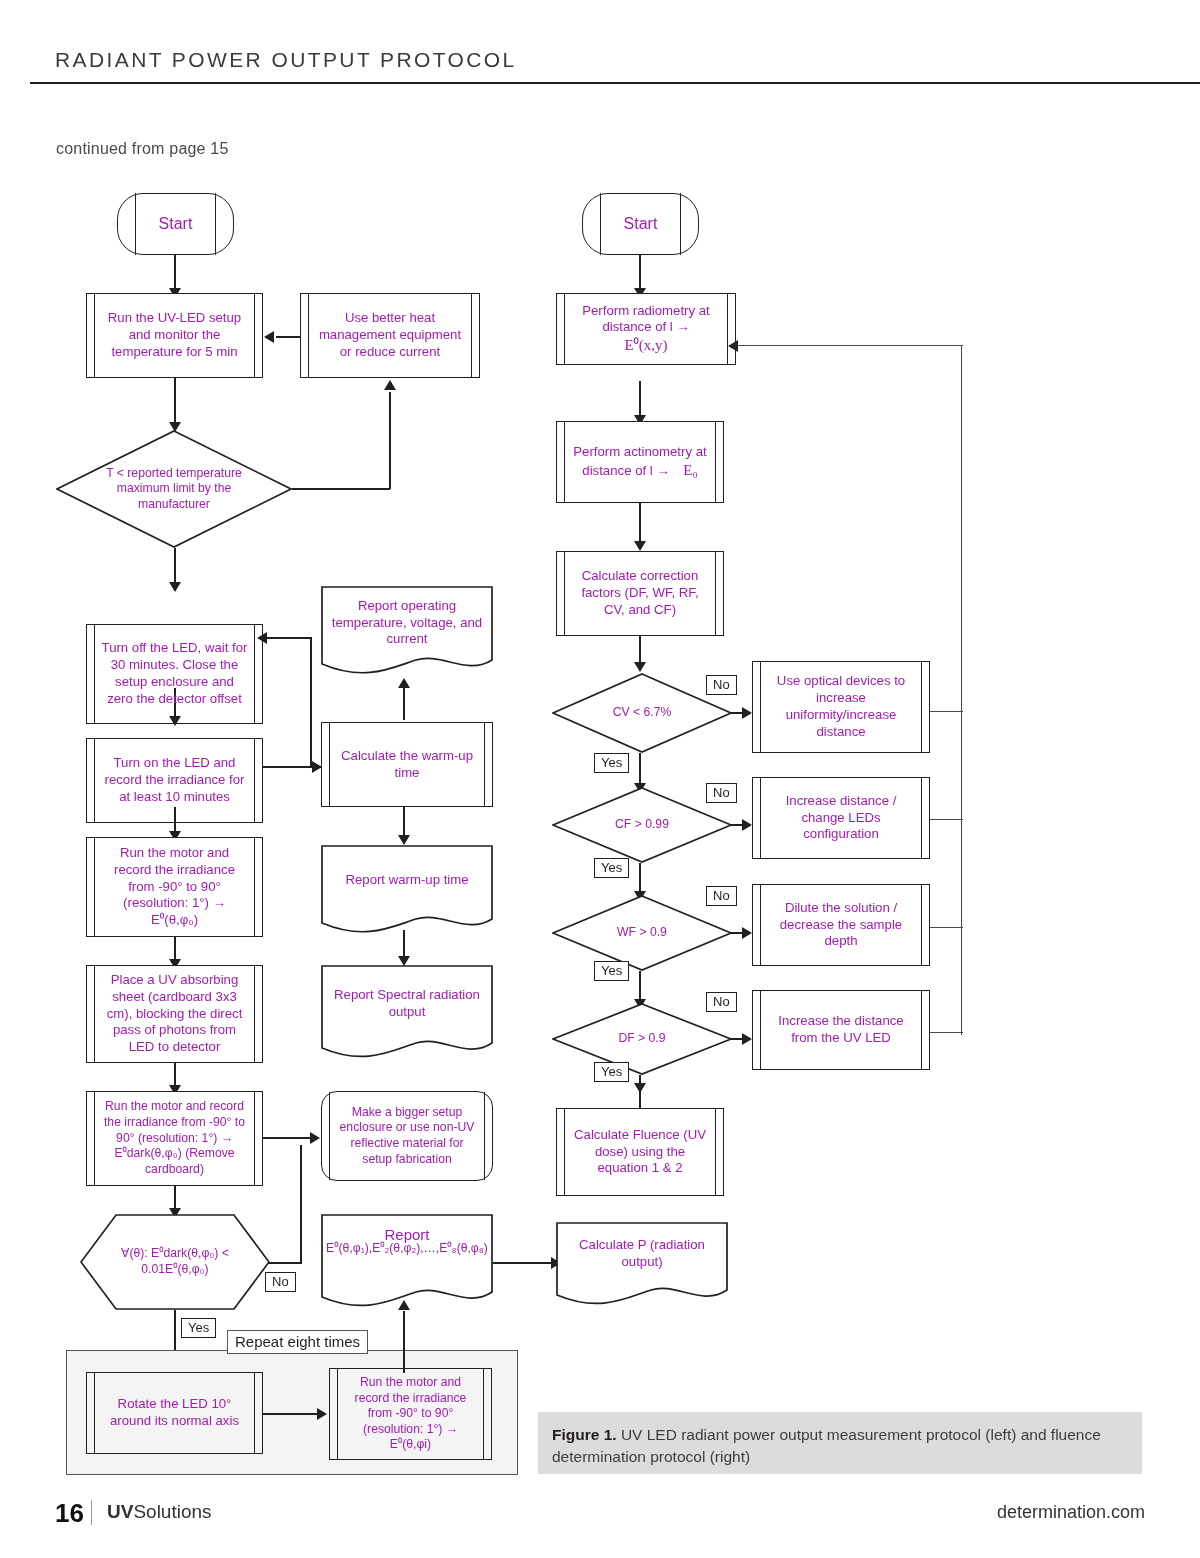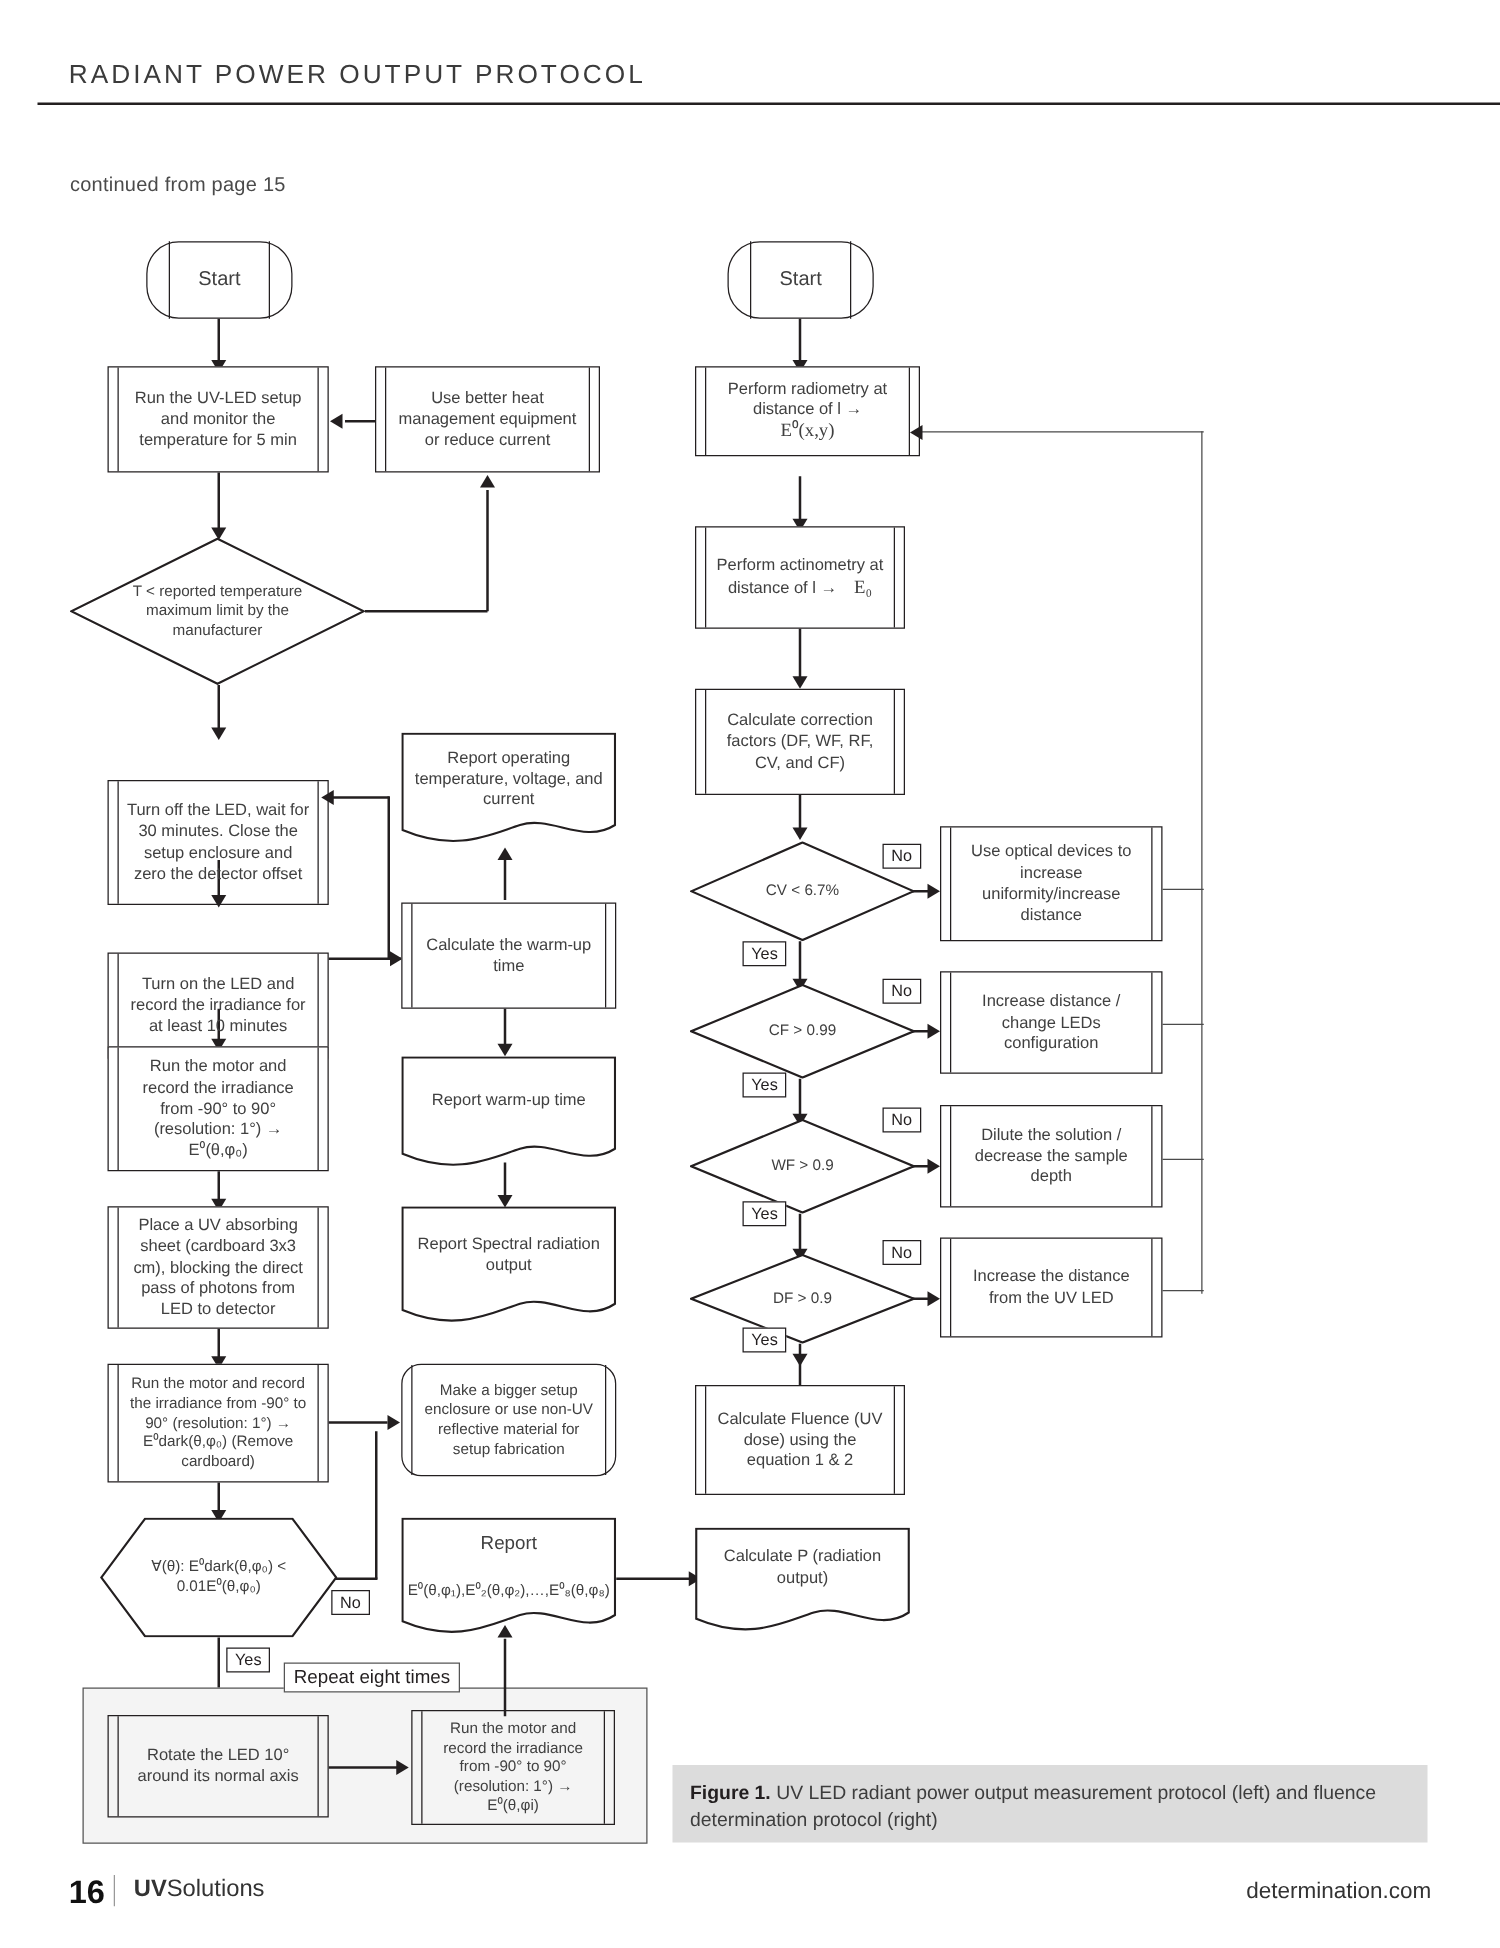--- a/index.html
+++ b/index.html
@@ -29,21 +29,21 @@
   .proc::before,.proc::after{content:"";position:absolute;top:0;bottom:0;width:0;border-left:1.4px solid #231f20;}
   .proc::before{left:7px;}
   .proc::after{right:7px;}
   .proc .txt{padding:0 14px;}
 
   .term{border:1.6px solid #231f20;border-radius:26px;}
   .term::before,.term::after{content:"";position:absolute;top:-1px;bottom:-1px;width:0;border-left:1.5px solid #231f20;}
   .term::before{left:17px;}
   .term::after{right:17px;}
 
-  .txt{font-size:13.2px;line-height:1.28;color:#404040;position:relative;z-index:2;}
+  .txt{font-size:13.2px;line-height:1.28;color:#a21caf;position:relative;z-index:2;}
   .txt.small{font-size:12.2px;}
   .txt.lg{font-size:16px;}
 
   
   .docshape{position:absolute;}
   .docshape svg{position:absolute;left:0;top:0;}
   .docshape .txt{position:absolute;left:0;right:0;display:flex;align-items:center;justify-content:center;text-align:center;}
 
   
   .diamond{position:absolute;}
@@ -116,21 +116,21 @@
 
 <div class="ln lnv" style="left:174px;top:548px;height:38px;"></div>
 <div class="arw down" style="left:169px;top:582px;"></div>
 
 <div class="node proc" style="left:86px;top:588px;width:177px;height:100px;margin-top:36px;">
   <span class="txt">Turn off the LED, wait for 30 minutes. Close the setup enclosure and zero the detector offset</span>
 </div>
 <div class="ln lnv" style="left:174px;top:688px;height:32px;"></div>
 <div class="arw down" style="left:169px;top:716px;"></div>
 
-<div class="node proc" style="left:86px;top:762px;width:177px;height:85px;">
+<div class="node proc" style="left:86px;top:738px;width:177px;height:85px;">
   <span class="txt">Turn on the LED and record the irradiance for at least 10 minutes</span>
 </div>
 
 <div class="ln lnh" style="left:263px;top:766px;width:58px;"></div>
 <div class="ln lnv" style="left:310px;top:637px;height:130px;"></div>
 <div class="ln lnh" style="left:266px;top:637px;width:45px;"></div>
 <div class="arw left" style="left:257px;top:632px;"></div>
 <div class="arw right" style="left:312px;top:761px;"></div>
 
 <div class="ln lnv" style="left:174px;top:807px;height:28px;"></div>
@@ -232,21 +232,21 @@
 
 <div class="node proc" style="left:321px;top:1091px;width:172px;height:90px;border-radius:16px;">
   <span class="txt small">Make a bigger setup enclosure or use non-UV reflective material for setup fabrication</span>
 </div>
 
 <div class="docshape" style="left:321px;top:1214px;width:172px;height:98px;">
   <svg width="172" height="98" viewBox="0 0 172 98">
     <path d="M1,1 L171,1 L171,78 C146,95 120,70 95,78 C70,86 44,101 1,83 Z" fill="#fff" stroke="#231f20" stroke-width="1.7"></path>
   </svg>
   <span class="txt" style="top:10px;height:22px;font-size:15px;">Report</span>
-  <span class="txt small" style="top:48px;height:22px;">E⁰(θ,φ₁),E⁰₂(θ,φ₂),…,E⁰₈(θ,φ₈)</span>
+  <span class="txt small" style="top:24px;height:22px;">E⁰(θ,φ₁),E⁰₂(θ,φ₂),…,E⁰₈(θ,φ₈)</span>
 </div>
 
 <div class="ln lnh" style="left:493px;top:1262px;width:62px;"></div>
 <div class="arw right" style="left:551px;top:1257px;"></div>
 
 <div class="node term" style="left:582px;top:193px;width:117px;height:62px;">
   <span class="txt lg">Start</span>
 </div>
 <div class="ln lnv" style="left:639px;top:255px;height:36px;"></div>
 <div class="arw down" style="left:634px;top:288px;"></div>

